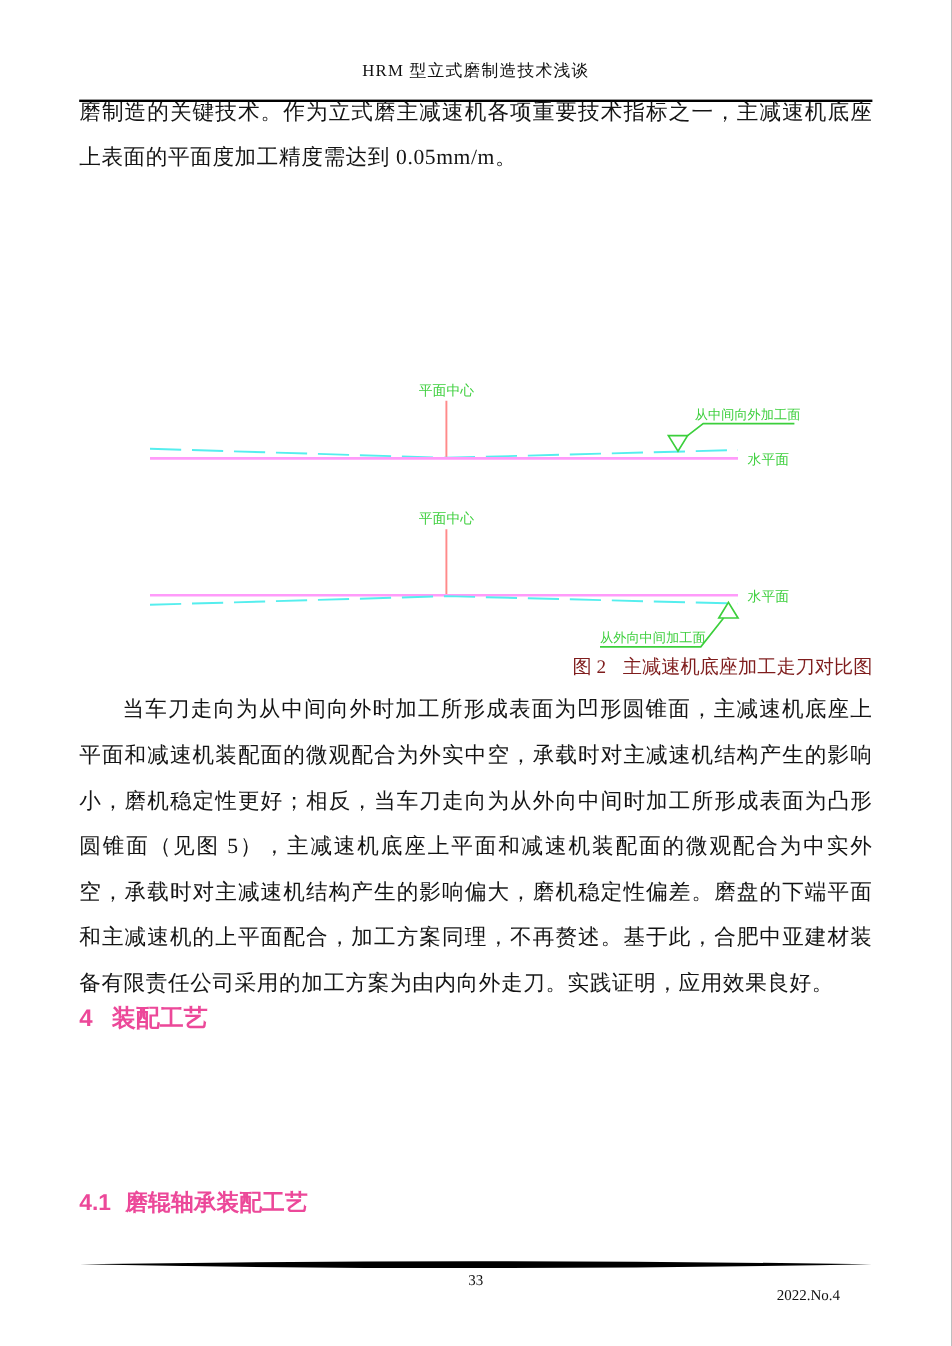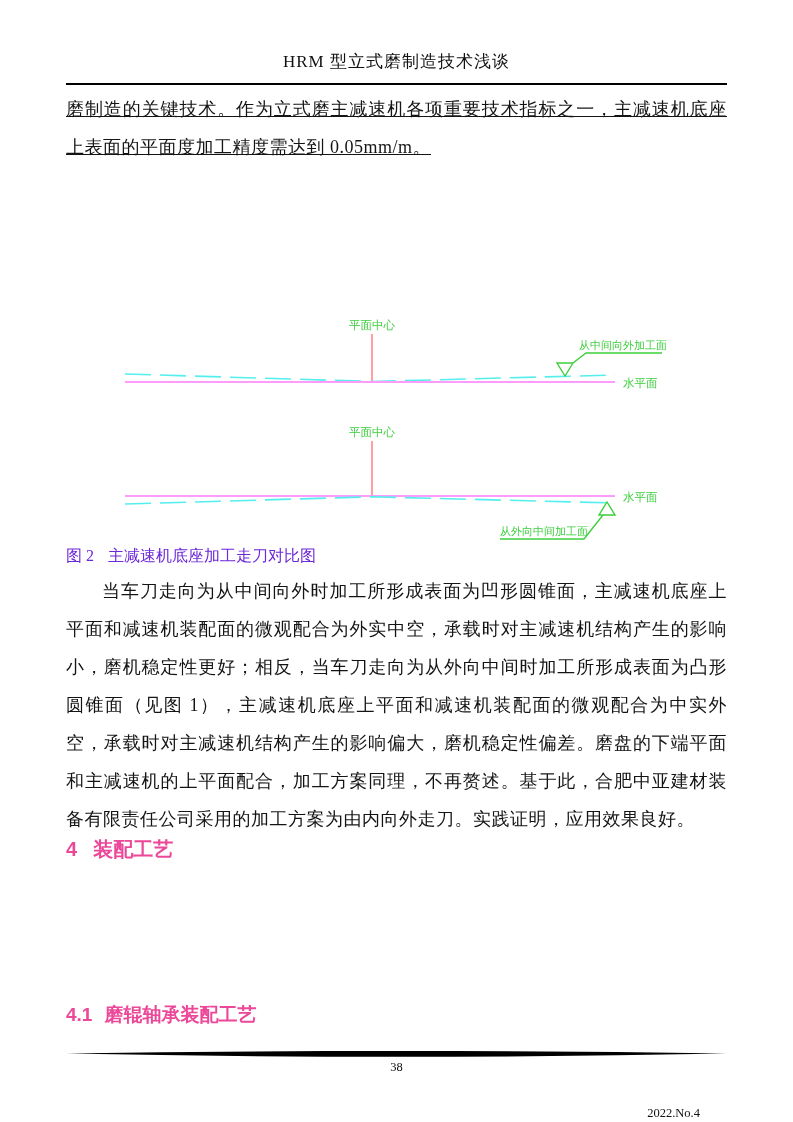--- a/index.html
+++ b/index.html
@@ -7,66 +7,66 @@
     position:relative;
     width:793px;height:1122px;
     background:#ffffff;
     font-family:"Liberation Serif","DejaVu Serif",serif;
     color:#1a1a1a;
     margin:0 auto;
     overflow:hidden;
   }
   .running-head{
     position:absolute;top:50px;left:0;width:793px;
-    text-align:center;font-size:17px;letter-spacing:1px;color:#111;
+    text-align:center;font-size:14px;letter-spacing:1px;color:#111;
   }
   .header-rule{
     position:absolute;left:66px;top:83px;width:661px;height:2px;background:#000;
   }
   p.body{
     position:absolute;left:66px;width:661px;margin:0;
     font-size:18px;line-height:38px;letter-spacing:0.5px;
     text-align:justify;text-align-last:left;word-break:break-all;
     color:#141414;
   }
   p.body.indent{text-indent:2em;}
   .figure{position:absolute;left:66px;top:306px;width:661px;height:236px;text-align:center;}
   .figure-caption{
     position:absolute;left:66px;top:546px;width:661px;
-    text-align:left;font-size:16px;color:#6d28d9;
+    text-align:right;font-size:16px;color:#7f1d1d;
   }
   .figure-caption .cap-label{margin-right:14px;}
   .sec-heading{
     position:absolute;left:66px;width:661px;margin:0;
     font-size:20px;font-weight:700;color:#ec4899;line-height:30px;
     font-family:"Liberation Sans","DejaVu Sans",sans-serif;
   }
   .sec-heading .sec-num{margin-right:16px;}
   .sec-heading.sub{font-size:19px;}
   .sec-heading.sub .sec-num{margin-right:12px;}
   .footer-bar{position:absolute;left:66px;top:1050px;width:661px;height:8px;}
   .footer-pageno{
     position:absolute;left:66px;top:1060px;width:661px;
     text-align:center;font-size:12.5px;color:#111;
   }
   .footer-issue{
-    position:absolute;top:1106px;right:93px;
+    position:absolute;top:1072px;right:93px;
     font-size:12.5px;color:#111;
   }
   svg text{font-family:"DejaVu Sans","Liberation Sans",sans-serif;}
 </style>
 </head>
 <body>
 
 <div class="page">
 
   <div class="running-head">HRM 型立式磨制造技术浅谈</div>
   <div class="header-rule"></div>
 
-  <p class="body" style="top:90px;text-decoration:underline;">磨制造的关键技术。作为立式磨主减速机各项重要技术指标之一，主减速机底座上表面的平面度加工精度需达到 0.05mm/m。</p>
+  <p class="body" style="top:74px;">磨制造的关键技术。作为立式磨主减速机各项重要技术指标之一，主减速机底座上表面的平面度加工精度需达到 0.05mm/m。</p>
 
 
   <div class="figure">
     <svg width="661" height="236" viewBox="0 0 661 236">
 
       <g>
         <text x="306" y="23" text-anchor="middle" font-size="11.5" fill="#3ccf3c">平面中心</text>
         <line x1="306" y1="28" x2="306" y2="76" stroke="#ff8a8a" stroke-width="1.6"></line>
         <polyline points="59,68 306,75.5 549,69" fill="none" stroke="#55eeee" stroke-width="1.6" stroke-dasharray="26 9"></polyline>
         <line x1="59" y1="76" x2="549" y2="76" stroke="#ff9bfa" stroke-width="2.2"></line>
@@ -86,30 +86,30 @@
         <text x="478" y="229" text-anchor="middle" font-size="11" fill="#3ccf3c">从外向中间加工面</text>
         <text x="557" y="195" text-anchor="start" font-size="11.5" fill="#3ccf3c">水平面</text>
       </g>
     </svg>
   </div>
 
   <div class="figure-caption">
     <span class="cap-label">图 2</span><span>主减速机底座加工走刀对比图</span>
   </div>
 
-  <p class="body indent" style="top:572px;">当车刀走向为从中间向外时加工所形成表面为凹形圆锥面，主减速机底座上平面和减速机装配面的微观配合为外实中空，承载时对主减速机结构产生的影响小，磨机稳定性更好；相反，当车刀走向为从外向中间时加工所形成表面为凸形圆锥面（见图 1），主减速机底座上平面和减速机装配面的微观配合为中实外空，承载时对主减速机结构产生的影响偏大，磨机稳定性偏差。磨盘的下端平面和主减速机的上平面配合，加工方案同理，不再赘述。基于此，合肥中亚建材装备有限责任公司采用的加工方案为由内向外走刀。实践证明，应用效果良好。</p>
+  <p class="body indent" style="top:572px;">当车刀走向为从中间向外时加工所形成表面为凹形圆锥面，主减速机底座上平面和减速机装配面的微观配合为外实中空，承载时对主减速机结构产生的影响小，磨机稳定性更好；相反，当车刀走向为从外向中间时加工所形成表面为凸形圆锥面（见图 5），主减速机底座上平面和减速机装配面的微观配合为中实外空，承载时对主减速机结构产生的影响偏大，磨机稳定性偏差。磨盘的下端平面和主减速机的上平面配合，加工方案同理，不再赘述。基于此，合肥中亚建材装备有限责任公司采用的加工方案为由内向外走刀。实践证明，应用效果良好。</p>
 
   <h2 class="sec-heading" style="top:834px;">
     <span class="sec-num">4</span><span>装配工艺</span>
   </h2>
 
 
-  <h3 class="sec-heading sub" style="top:988px;margin-top:12px;">
+  <h3 class="sec-heading sub" style="top:988px;">
     <span class="sec-num">4.1</span><span>磨辊轴承装配工艺</span>
   </h3>
 
   <svg class="footer-bar" viewBox="0 0 661 8">
     <path d="M0.5,3.6 C220,0.2 440,0.2 660.5,3.6 C440,7.8 220,7.8 0.5,3.6 Z" fill="#000"></path>
   </svg>
-  <div class="footer-pageno">38</div>
+  <div class="footer-pageno">33</div>
   <div class="footer-issue">2022.No.4</div>
 
 </div>
 
 </body></html>

